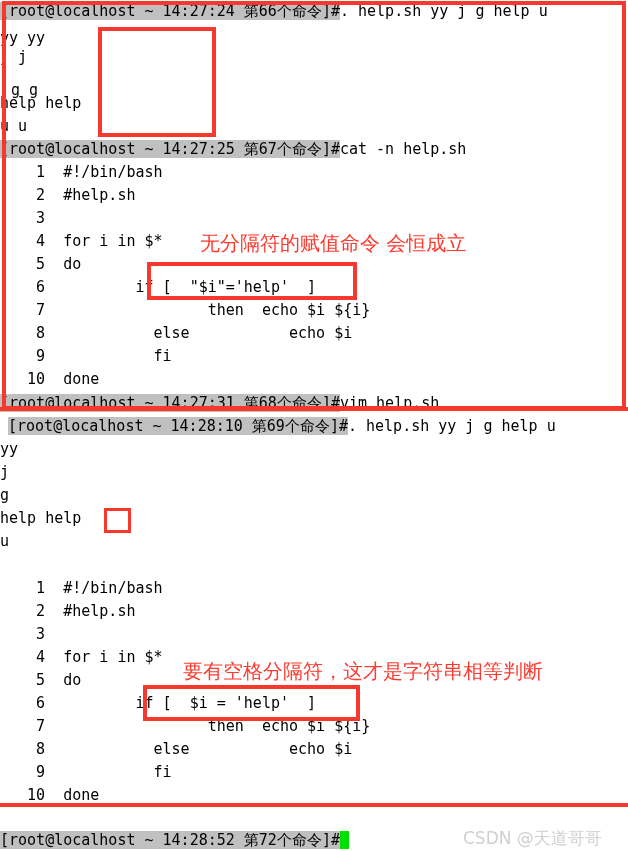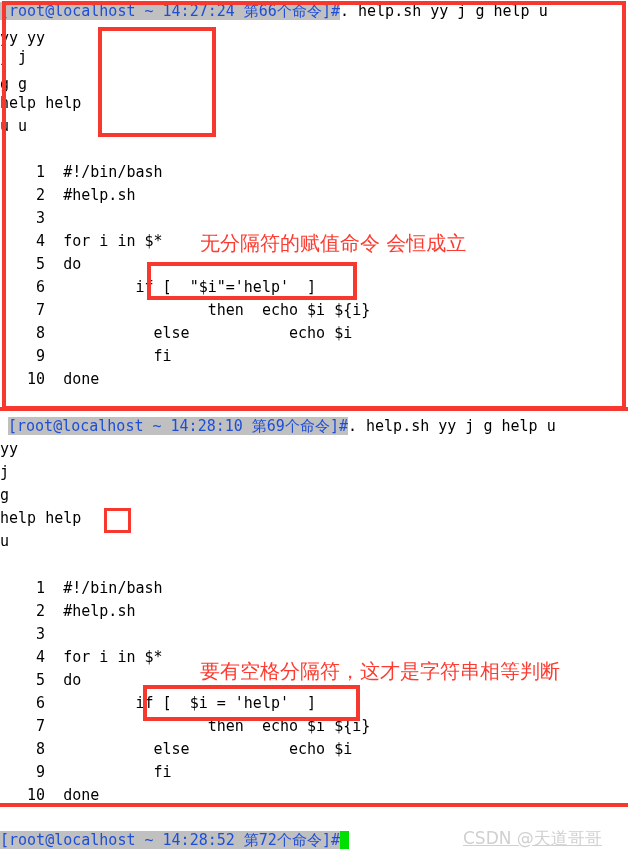--- a/index.html
+++ b/index.html
@@ -31,21 +31,21 @@
     white-space: pre;
     display: block;
     font-size: 15px;
     line-height: 23px;
     color: #000000;
   }
 
   
   .prompt-seg {
     background: #c0c0c0;
-    color: #1d4ed8;
+    color: #000000;
     white-space: pre;
   }
   .cmd {
     color: #000000;
     background: transparent;
     white-space: pre;
   }
 
   .cursor-block {
     display: inline-block;
@@ -83,48 +83,49 @@
     white-space: nowrap;
     font-weight: 500;
   }
 
   .watermark {
     position: absolute;
     color: #d0d0d0;
     font-family: "DejaVu Sans", "Liberation Sans", sans-serif;
     font-size: 17px;
     white-space: nowrap;
-    text-decoration: underline;
   }
 </style>
 </head>
 <body>
 
 <div class="term">
 
   <div class="line" style="position:absolute;left:0;top:0;"><span class="prompt-seg">[root@localhost ~ 14:27:24 第66个命令]#</span><span class="cmd">. help.sh yy j g help u</span></div>
 
   <div class="line" style="position:absolute;left:0;top:27px;">yy yy</div>
   <div class="line" style="position:absolute;left:0;top:46px;">j j</div>
-  <div class="line" style="position:absolute;left:0;top:73px;">g g</div>
+  <div class="line" style="position:absolute;left:0;top:79px;padding-left:11px;">g g</div>
   <div class="line" style="position:absolute;left:0;top:92px;">help help</div>
   <div class="line" style="position:absolute;left:0;top:115px;">u u</div>
 
+  <div class="line" style="position:absolute;left:0;top:138px;"><span class="prompt-seg">[root@localhost ~ 14:27:25 第67个命令]#</span><span class="cmd">cat -n help.sh</span></div>
 
   <div class="line" style="position:absolute;left:0;top:161px;">    1  #!/bin/bash</div>
   <div class="line" style="position:absolute;left:0;top:184px;">    2  #help.sh</div>
   <div class="line" style="position:absolute;left:0;top:207px;">    3</div>
   <div class="line" style="position:absolute;left:0;top:230px;">    4  for i in $*</div>
   <div class="line" style="position:absolute;left:0;top:253px;">    5  do</div>
   <div class="line" style="position:absolute;left:0;top:276px;">    6          if [  "$i"='help'  ]</div>
   <div class="line" style="position:absolute;left:0;top:299px;">    7                  then  echo $i ${i}</div>
   <div class="line" style="position:absolute;left:0;top:322px;">    8            else           echo $i</div>
   <div class="line" style="position:absolute;left:0;top:345px;">    9            fi</div>
   <div class="line" style="position:absolute;left:0;top:368px;">   10  done</div>
 
+  <div class="line" style="position:absolute;left:0;top:392px;"><span class="prompt-seg">[root@localhost ~ 14:27:31 第68个命令]#</span><span class="cmd">vim help.sh</span></div>
 
   <div class="line" style="position:absolute;left:8px;top:415px;"><span class="prompt-seg">[root@localhost ~ 14:28:10 第69个命令]#</span><span class="cmd">. help.sh yy j g help u</span></div>
 
   <div class="line" style="position:absolute;left:0;top:438px;">yy</div>
   <div class="line" style="position:absolute;left:0;top:461px;">j</div>
   <div class="line" style="position:absolute;left:0;top:484px;">g</div>
   <div class="line" style="position:absolute;left:0;top:507px;">help help</div>
   <div class="line" style="position:absolute;left:0;top:530px;">u</div>
 
 
@@ -149,19 +150,19 @@
 <div class="rbox" style="left:98px; top:27px; width:118px; height:110px;"></div>
 
 <div class="annot" style="left:200px; top:230px;">无分隔符的赋值命令 会恒成立</div>
 
 <div class="rbox" style="left:147px; top:262px; width:210px; height:38px;"></div>
 
 <div class="rline" style="left:0px; top:407px; width:628px;"></div>
 
 <div class="rbox-thin" style="left:104px; top:508px; width:27px; height:25px;"></div>
 
-<div class="annot" style="left:183px; top:658px;margin-left:17px;">要有空格分隔符，这才是字符串相等判断</div>
+<div class="annot" style="left:183px; top:658px;">要有空格分隔符，这才是字符串相等判断</div>
 
 <div class="rbox" style="left:143px; top:685px; width:217px; height:36px;"></div>
 
 <div class="rline" style="left:0px; top:803px; width:628px;"></div>
 
 <div class="watermark" style="left:463px; top:827px;">CSDN @天道哥哥</div>
 
 </body></html>

